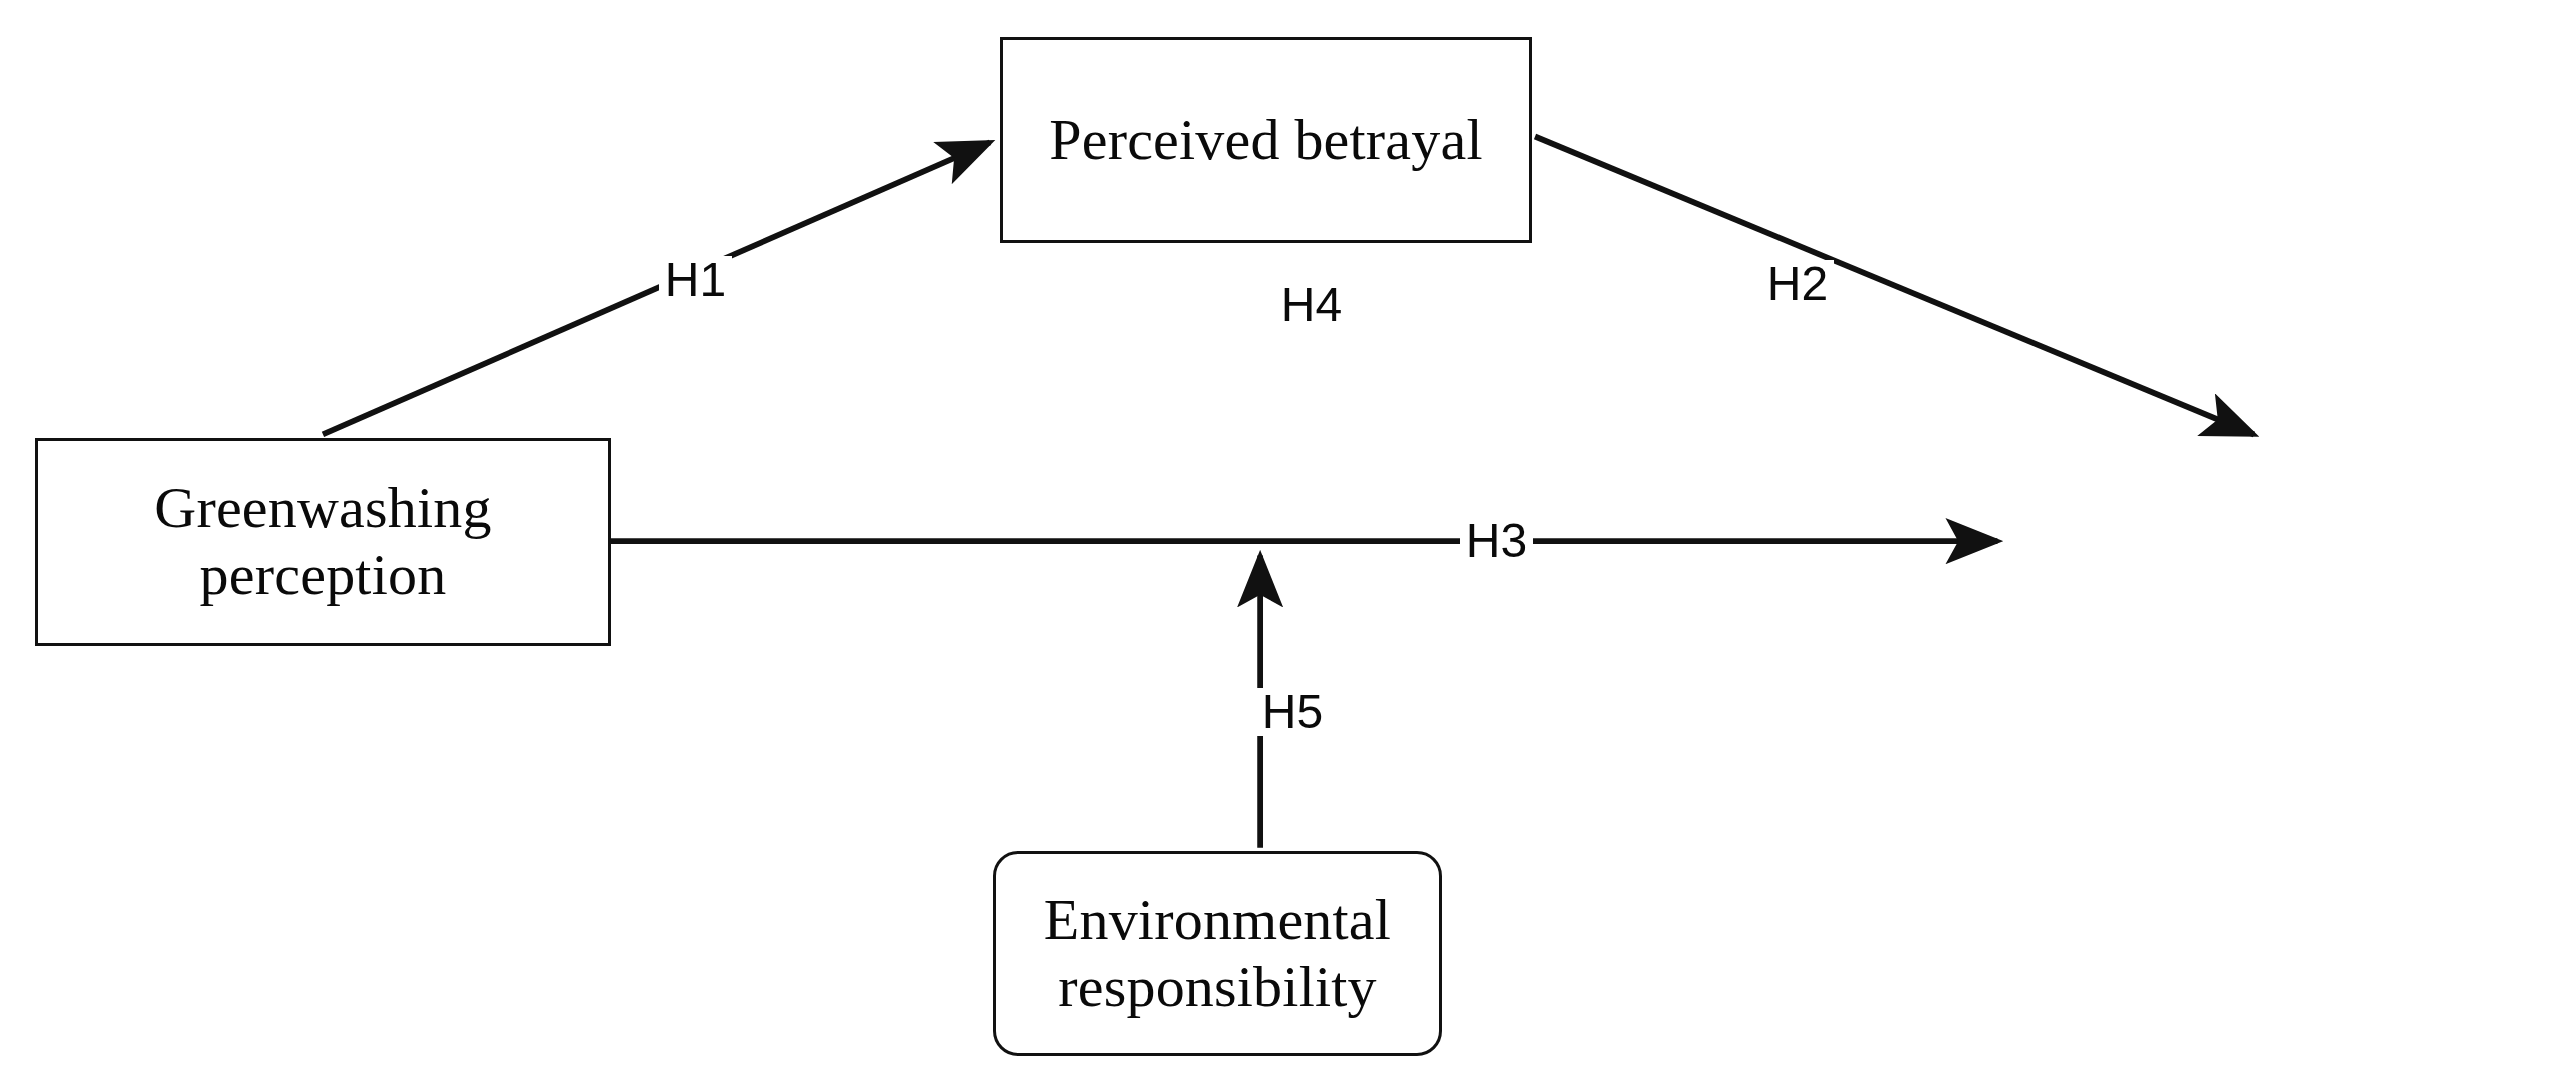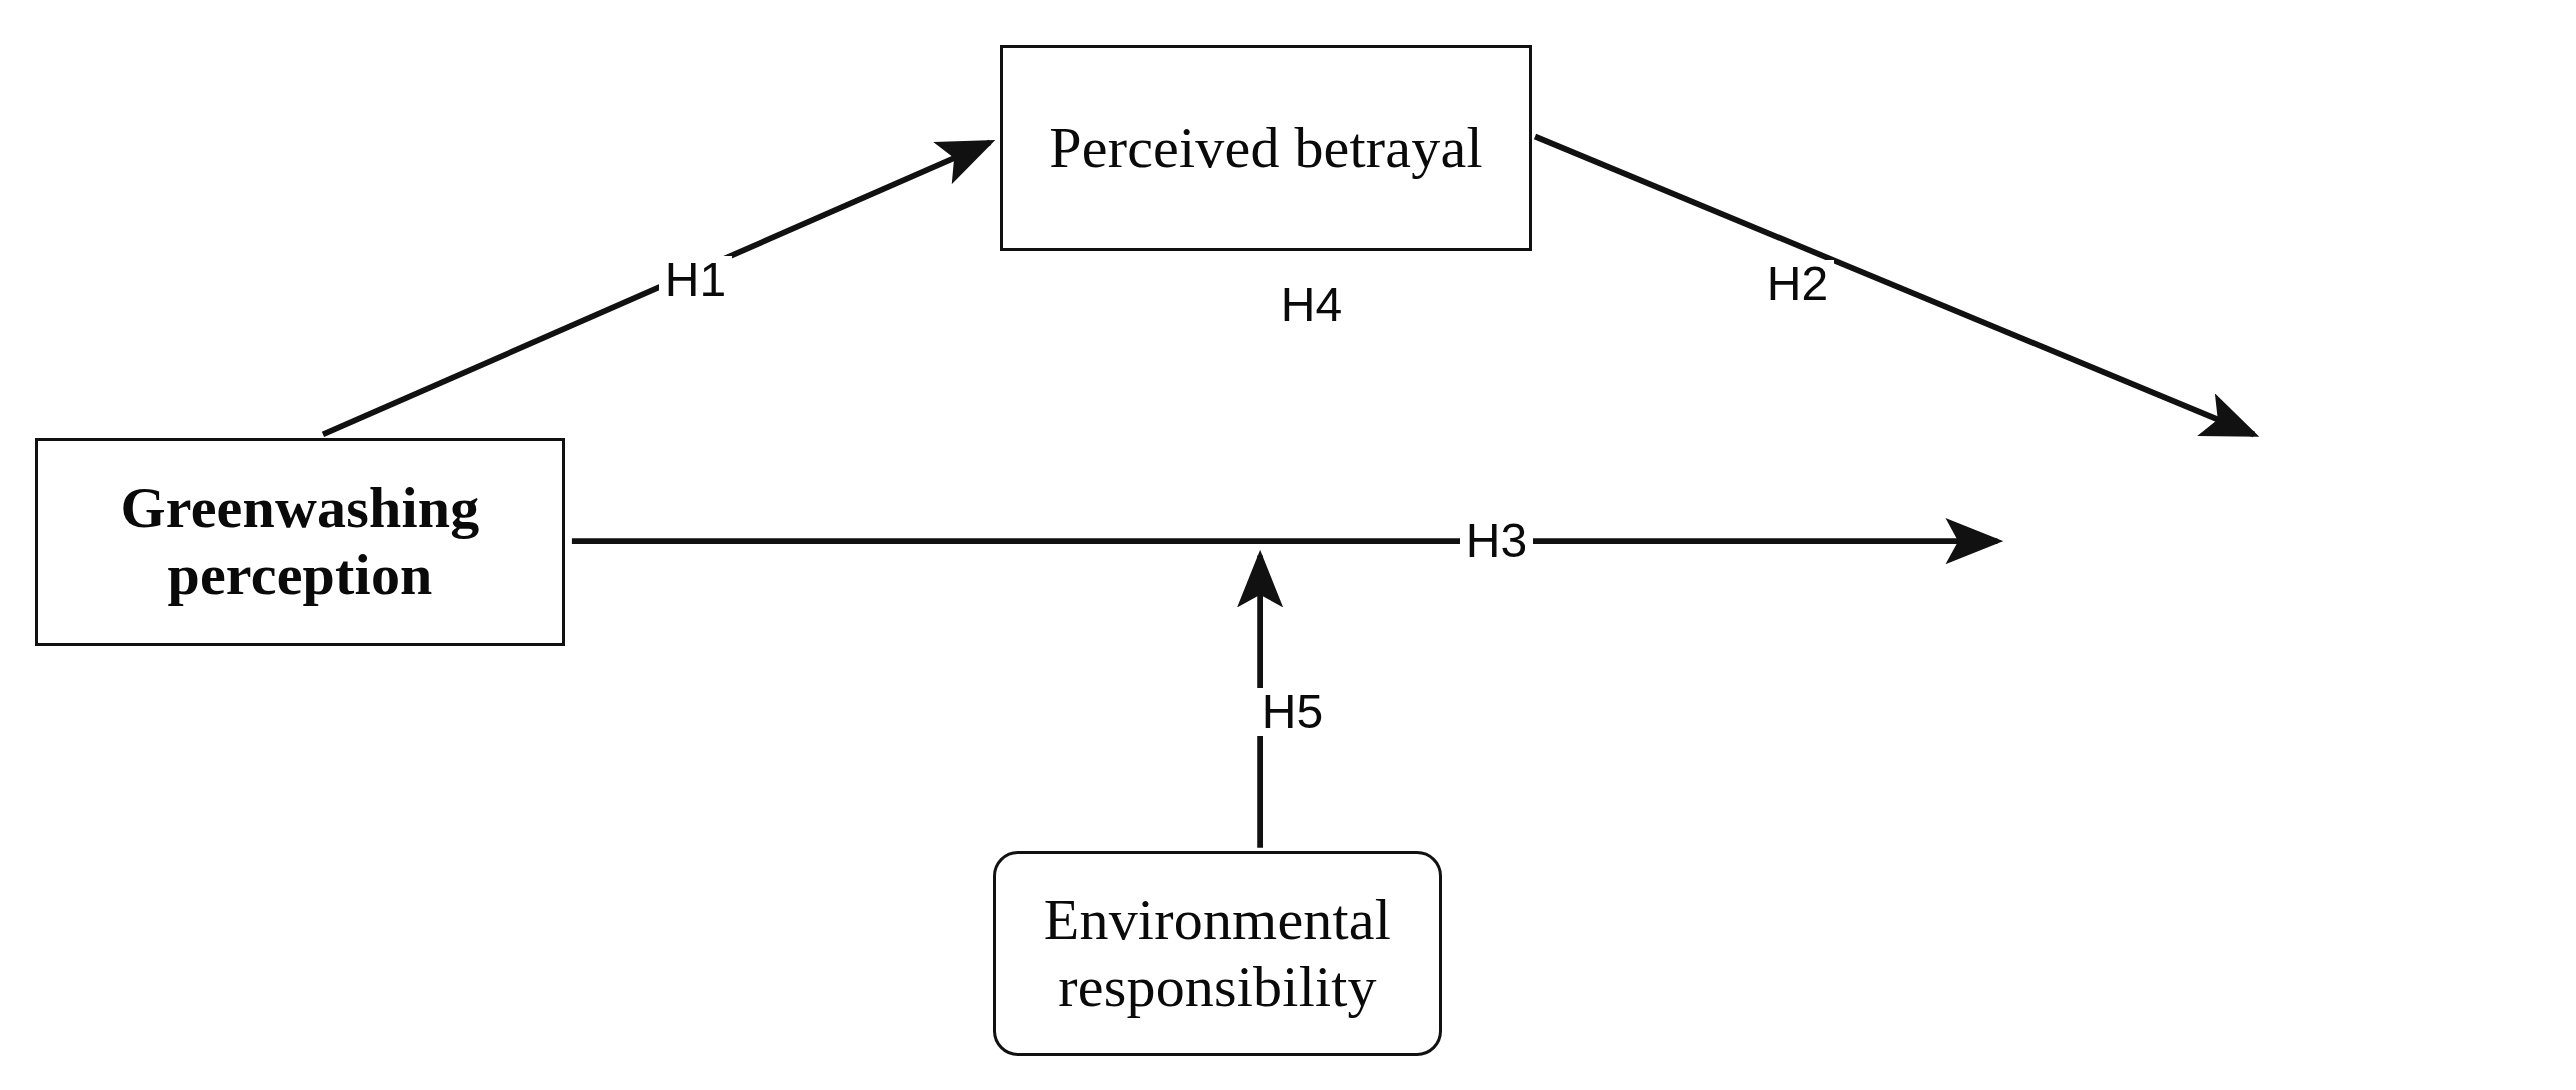--- a/index.html
+++ b/index.html
@@ -46,22 +46,22 @@
     font-family: "Liberation Sans", "DejaVu Sans", sans-serif;
     font-size: 48px;
     color: #0a0a0a;
     background: #ffffff;
     padding: 0 5.8px;
     line-height: 1;
     white-space: nowrap;
   }
 
   
-  #node-perceived-betrayal { left: 1000px; top: 37px;  width: 532px; height: 206px; margin-top: 8px; }
-  #node-greenwashing       { left: 35px;   top: 438px; width: 530px; height: 208px; font-weight: bold; }
+  #node-perceived-betrayal { left: 1000px; top: 37px;  width: 532px; height: 206px; }
+  #node-greenwashing       { left: 35px;   top: 438px; width: 576px; height: 208px; }
   #node-green-purchasing   { left: 2004px; top: 439px; width: 450px; height: 204px; }
   #node-environmental      { left: 993px; top: 851px; width: 449px; height: 205px; border-radius: 25px; }
 
   
   #label-h1 { left: 659px;  top: 256px; }
   #label-h4 { left: 1275px; top: 281px; }
   #label-h2 { left: 1761px; top: 260px; }
   #label-h3 { left: 1460px; top: 517px; }
   #label-h5 { left: 1256px; top: 688px; }
 </style>

